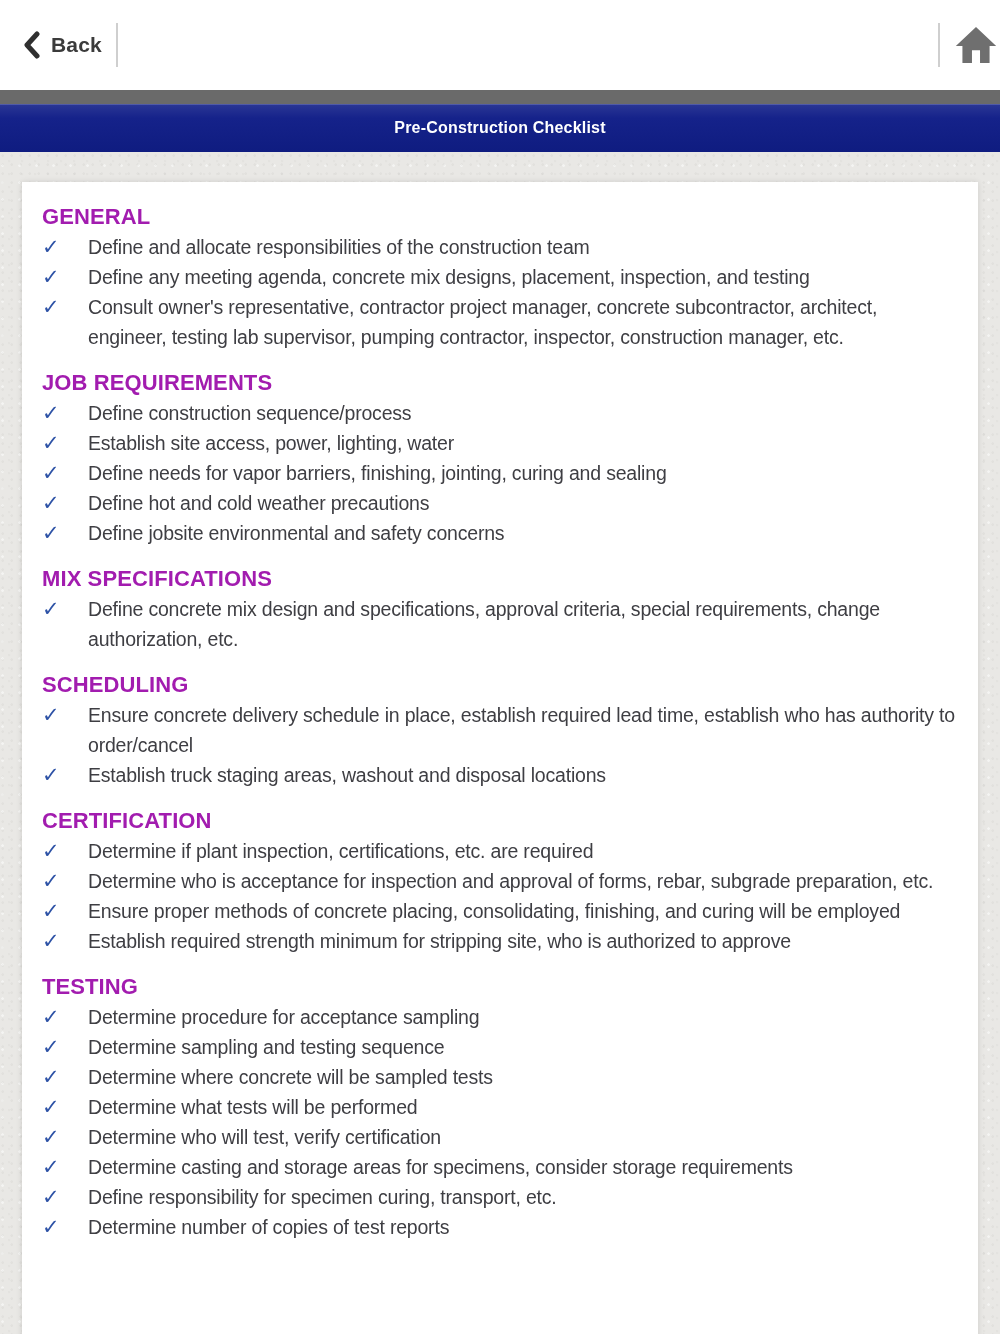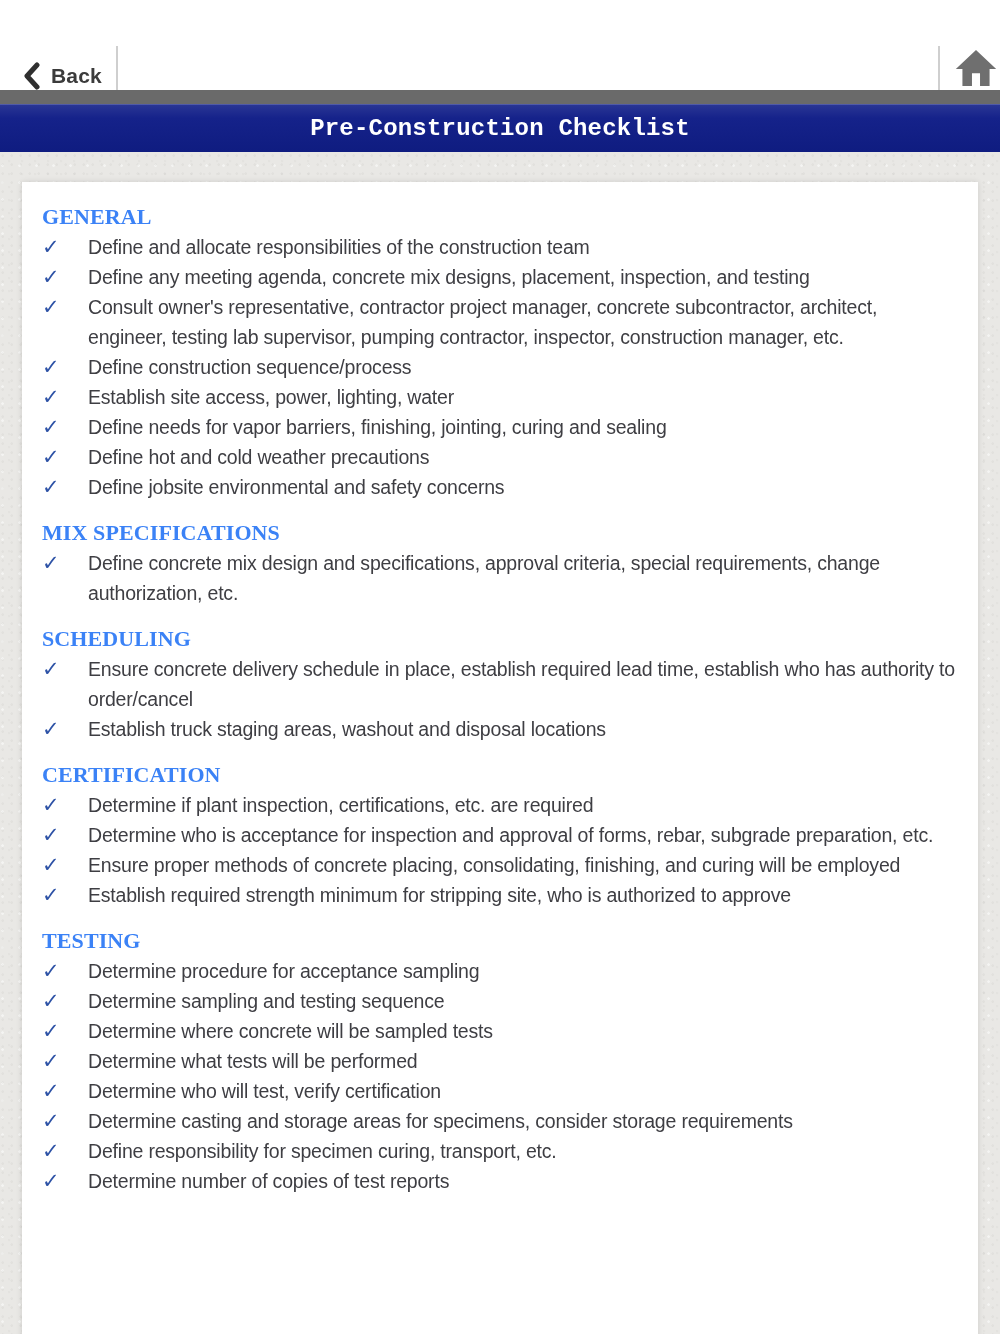--- a/index.html
+++ b/index.html
@@ -6,21 +6,21 @@
   body {
     width: 1000px; height: 1334px; overflow: hidden;
     font-family: "Liberation Sans", "DejaVu Sans", sans-serif;
     background: #ffffff;
   }
   .screen { width: 1000px; height: 1334px; display: flex; flex-direction: column; }
 
   
   .topbar {
     height: 90px; background: #ffffff;
-    display: flex; align-items: flex-end;
+    display: flex; align-items: center;
     padding: 0 2px 0 22px; box-sizing: border-box;
   }
   .back-btn {
     display: flex; align-items: center; gap: 9px;
     background: none; border: none; padding: 0; cursor: pointer;
     font-family: inherit;
   }
   .back-label {
     font-size: 21px; font-weight: 700; color: #3b3b3b; letter-spacing: 0.2px;
   }
@@ -37,23 +37,22 @@
   .graybar { height: 14px; background: #6a6a6a; }
 
   
   .titlebar {
     height: 48px;
     background: linear-gradient(180deg, #2b3795 0%, #15228a 30%, #0f1c80 100%);
     display: flex; align-items: center; justify-content: center;
     box-shadow: inset 0 1px 0 rgba(255,255,255,0.18);
   }
   .titlebar h1 {
-    margin: 12px; color: #ffffff; font-size: 24px; font-weight: 700;
+    margin: 12px; color: #ffffff; font-size: 16px; font-weight: 700;
     letter-spacing: 0.2px;
-    font-family: Liberation Mono, monospace;
   }
 
   
   .content {
     flex: 1; box-sizing: border-box; padding: 30px 22px 0 22px;
     background-color: #e9e8e5;
     background-image:
       radial-gradient(circle at 30% 40%, rgba(90,90,85,0.05) 1px, transparent 1.6px),
       radial-gradient(circle at 70% 70%, rgba(90,90,85,0.04) 1px, transparent 1.6px),
       radial-gradient(circle at 15% 80%, rgba(255,255,255,0.5) 1px, transparent 1.6px);
@@ -62,21 +61,21 @@
   }
   .card {
     background: #ffffff; min-height: 1200px;
     box-shadow: 0 0 6px rgba(0,0,0,0.12);
     box-sizing: border-box; padding: 20px 20px 30px 20px;
   }
 
   
   .cl-heading {
     margin: 16px 0 0 0; line-height: 30px;
-    font-size: 22px; font-weight: 700; color: #3b82f6; letter-spacing: 0.1px; font-family: Liberation Serif, serif;
+    font-size: 22px; font-weight: 700; color: #a21caf; letter-spacing: 0.1px;
   }
   .cl-section:first-child .cl-heading { margin-top: 0; }
   .cl-item {
     display: flex; align-items: flex-start;
     font-size: 19.5px; line-height: 30px; color: #3e3e43; letter-spacing: -0.2px;
   }
   .check {
     flex: 0 0 30px; width: 30px; color: #2d52a6;
     font-size: 21px; line-height: 30px;
   }
@@ -122,20 +121,21 @@
             <div class="cl-item">
               <span class="check">✓</span>
               <span class="item-text">Define any meeting agenda, concrete mix designs, placement, inspection, and testing</span>
             </div>
             <div class="cl-item">
               <span class="check">✓</span>
               <span class="item-text">Consult owner's representative, contractor project manager, concrete subcontractor, architect, engineer, testing lab supervisor, pumping contractor, inspector, construction manager, etc.</span>
             </div>
           </section>
           <section class="cl-section">
+            <h2 class="cl-heading">JOB REQUIREMENTS</h2>
             <div class="cl-item">
               <span class="check">✓</span>
               <span class="item-text">Define construction sequence/process</span>
             </div>
             <div class="cl-item">
               <span class="check">✓</span>
               <span class="item-text">Establish site access, power, lighting, water</span>
             </div>
             <div class="cl-item">
               <span class="check">✓</span>

